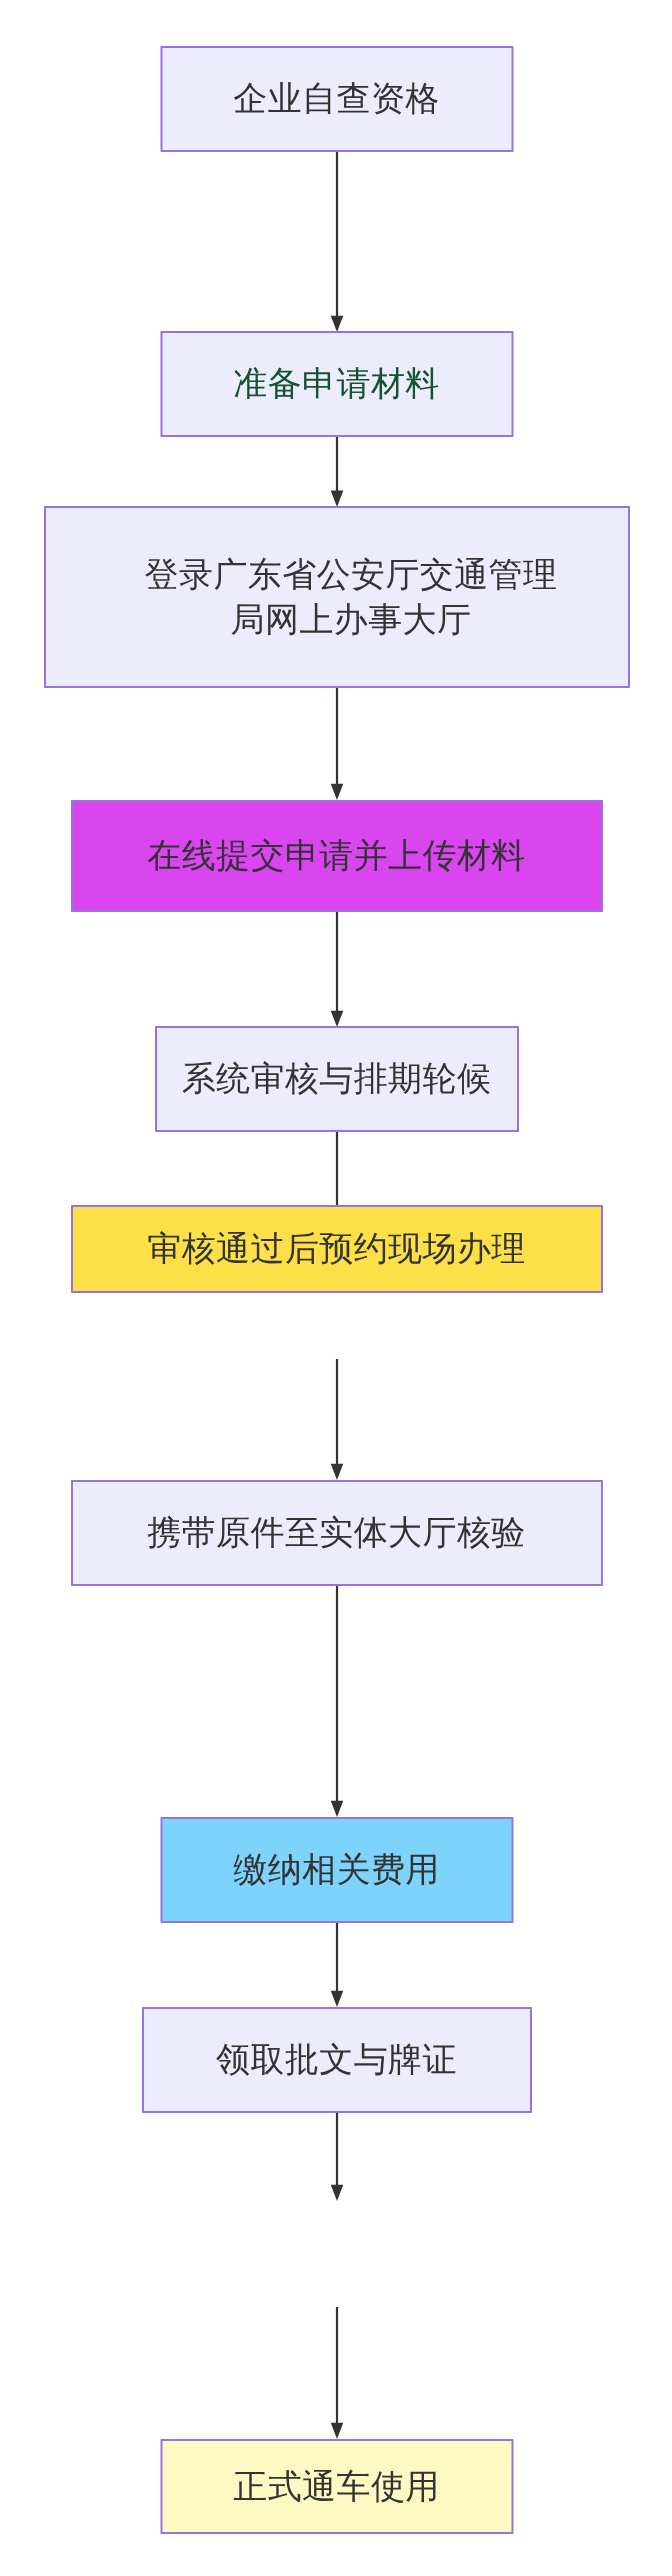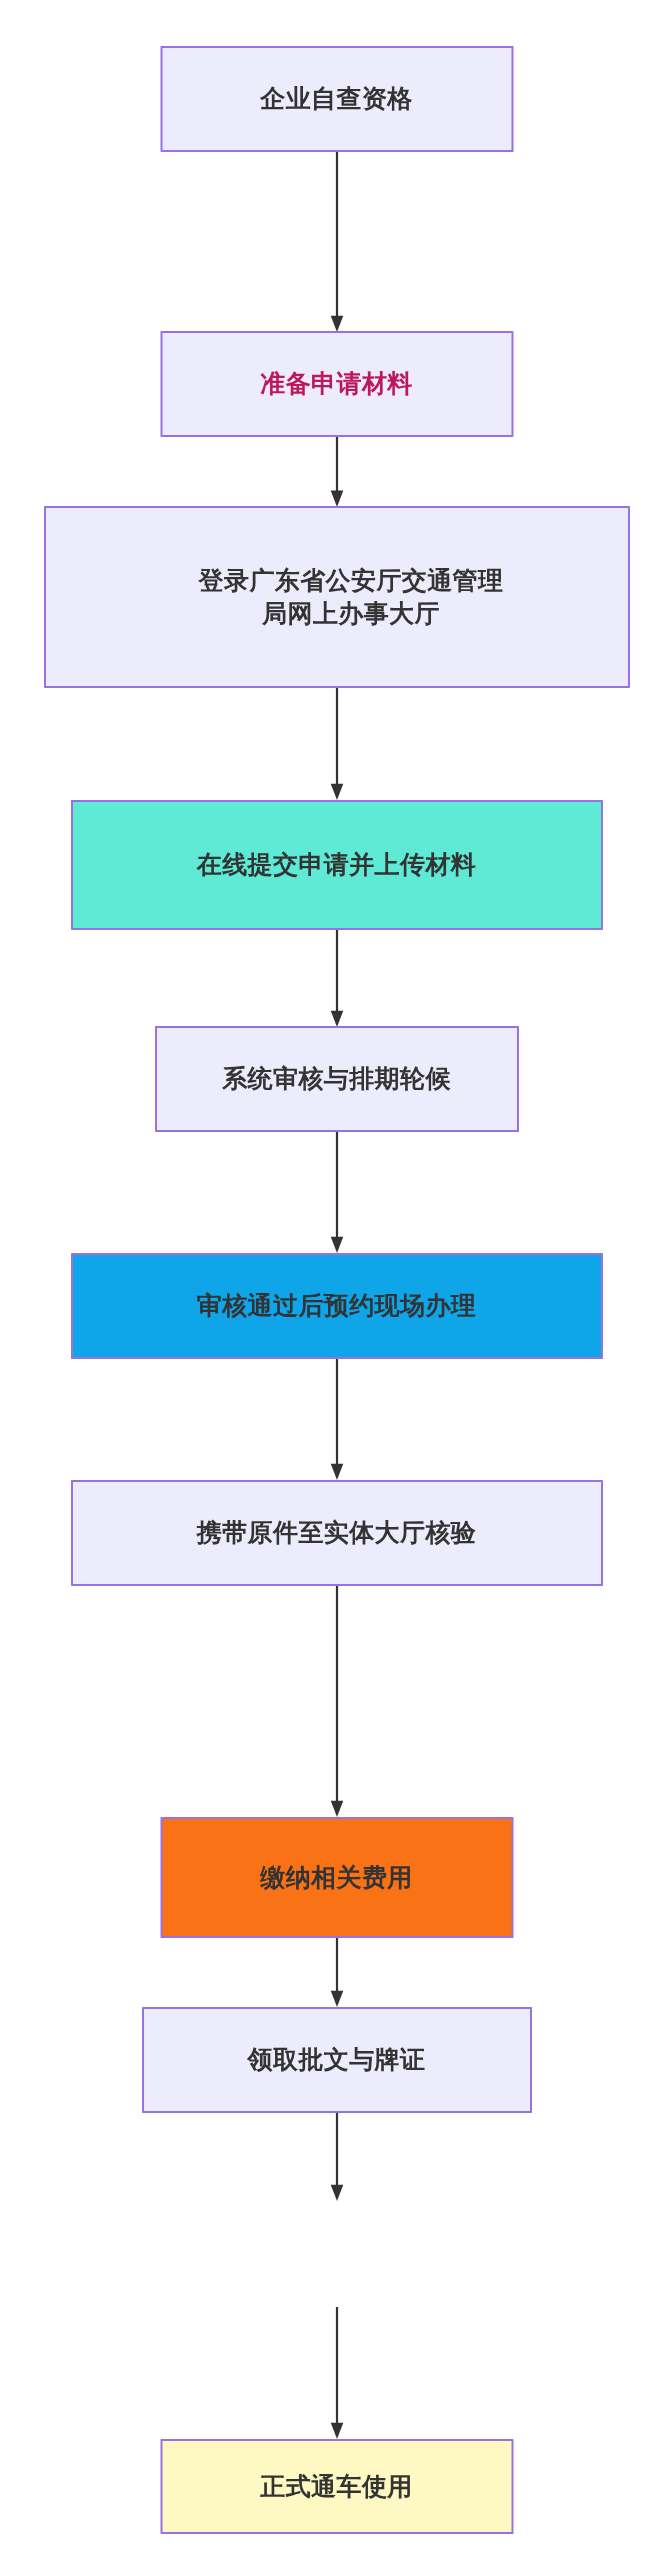--- a/index.html
+++ b/index.html
@@ -25,26 +25,26 @@
     box-sizing: border-box;
     background: #ececfd;
     border: 2.2px solid #9673e0;
     border-radius: 0.7px;
     display: flex;
     align-items: center;
     justify-content: center;
     text-align: center;
   }
   .node-label {
-    font-size: 25px;
+    font-size: 34px;
     line-height: 1.33;
     color: #333333;
     letter-spacing: 0.4px;
     white-space: pre-line;
-    font-weight: 700;
+    font-weight: 400;
   }
   .edge {
     position: absolute;
     left: 50%;
     transform: translateX(-50%);
     width: 18px;
   }
   .edge svg {
     display: block;
     overflow: visible;
@@ -111,39 +111,39 @@
     <div class="edge" style="top: 2307px; height: 132px;">
       <svg width="18" height="132" viewBox="0 0 24 179">
         <line x1="12" y1="0" x2="12" y2="159" stroke="#333333" stroke-width="3"></line>
         <polygon points="3.5,157 20.5,157 12,179" fill="#333333"></polygon>
       </svg>
     </div>
     <div class="node" style="top: 46px; width: 353px; height: 106px; background: rgb(236, 236, 253); border-color: rgb(150, 115, 224);">
       <div class="node-label" style="color: rgb(51, 51, 51);">企业自查资格</div>
     </div>
     <div class="node" style="top: 331px; width: 353px; height: 106px; background: rgb(236, 236, 253); border-color: rgb(150, 115, 224);">
-      <div class="node-label" style="color: #be185d; text-align: right;">准备申请材料</div>
+      <div class="node-label" style="color: #14532d; text-align: right;">准备申请材料</div>
     </div>
     <div class="node" style="top: 506px; width: 586px; height: 182px; background: rgb(236, 236, 253); border-color: rgb(150, 115, 224); padding-left: 29px;">
       <div class="node-label" style="color: rgb(51, 51, 51);">登录广东省公安厅交通管理
 局网上办事大厅</div>
     </div>
-    <div class="node" style="top: 800px; width: 532px; height: 130px; background: #5eead4; border-color: rgb(150, 115, 224);">
+    <div class="node" style="top: 800px; width: 532px; height: 112px; background: #d946ef; border-color: rgb(150, 115, 224);">
       <div class="node-label" style="color: rgb(51, 51, 51);">在线提交申请并上传材料</div>
     </div>
     <div class="node" style="top: 1026px; width: 364px; height: 106px; background: rgb(236, 236, 253); border-color: rgb(150, 115, 224);">
       <div class="node-label" style="color: rgb(51, 51, 51);">系统审核与排期轮候</div>
     </div>
-    <div class="node" style="top: 1253px; width: 532px; height: 106px; background: #0ea5e9; border-color: rgb(150, 115, 224);">
+    <div class="node" style="top: 1205px; width: 532px; height: 88px; background: #fde047; border-color: rgb(150, 115, 224);">
       <div class="node-label" style="color: rgb(51, 51, 51);">审核通过后预约现场办理</div>
     </div>
     <div class="node" style="top: 1480px; width: 532px; height: 106px; background: rgb(236, 236, 253); border-color: rgb(150, 115, 224);">
       <div class="node-label" style="color: rgb(51, 51, 51); text-align: right;">携带原件至实体大厅核验</div>
     </div>
-    <div class="node" style="top: 1817px; width: 353px; height: 121px; background: #f97316; border-color: rgb(150, 115, 224);">
+    <div class="node" style="top: 1817px; width: 353px; height: 106px; background: #7dd3fc; border-color: rgb(150, 115, 224);">
       <div class="node-label" style="color: rgb(51, 51, 51);">缴纳相关费用</div>
     </div>
     <div class="node" style="top: 2007px; width: 390px; height: 106px; background: rgb(236, 236, 253); border-color: rgb(150, 115, 224);">
       <div class="node-label" style="color: rgb(51, 51, 51);">领取批文与牌证</div>
     </div>
     <div class="node" style="top: 2439px; width: 353px; height: 95px; background: #fef9c3; border-color: rgb(150, 115, 224);">
       <div class="node-label" style="color: rgb(51, 51, 51);">正式通车使用</div>
     </div>
   </div>
 

